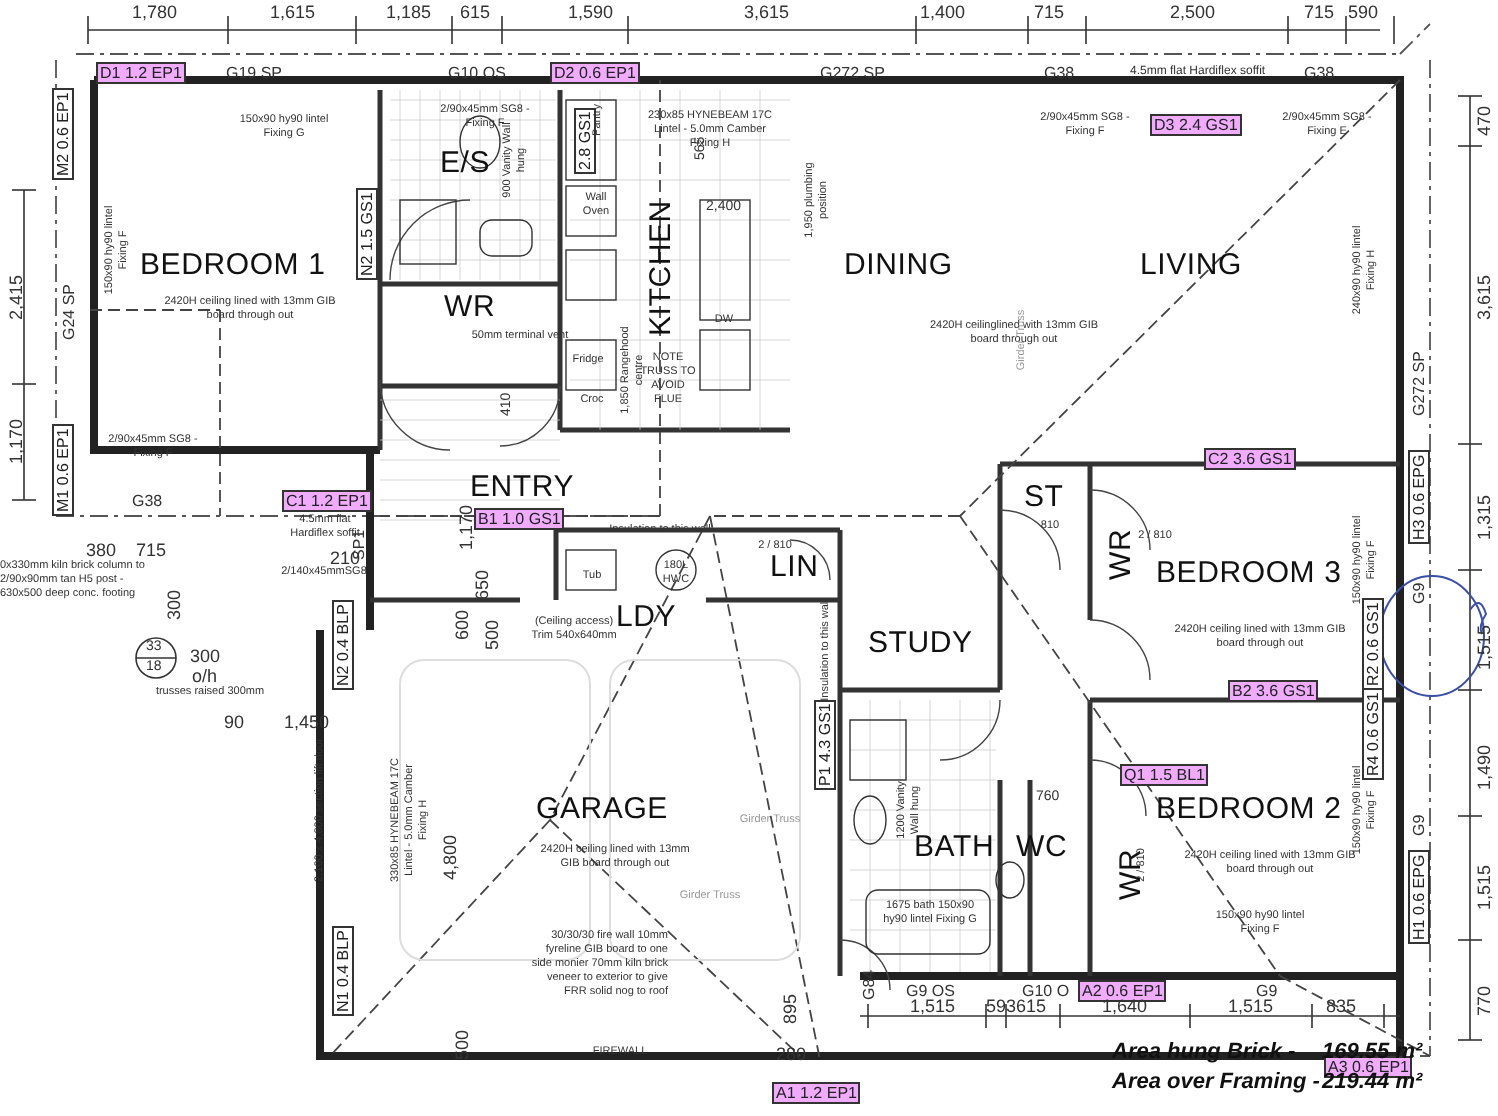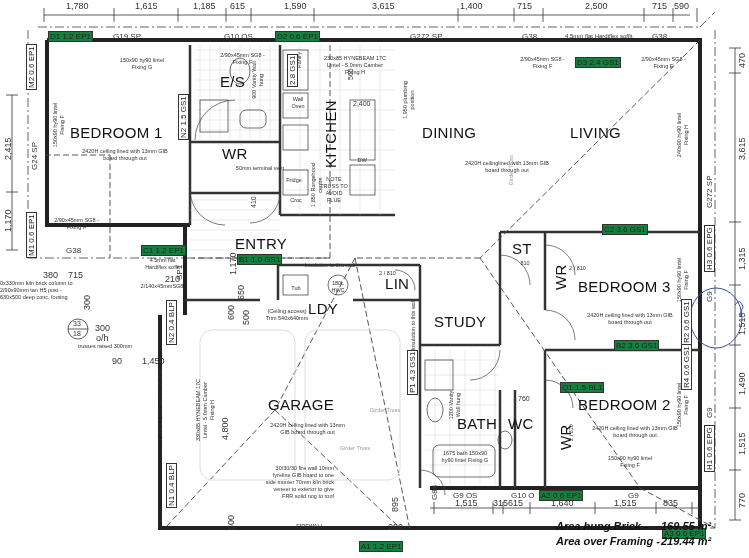--- a/index.html
+++ b/index.html
@@ -2,21 +2,21 @@
 <html><head>
 <meta charset="utf-8">
 <style>
   html,body{margin:0;padding:0;background:#fff;}
   body{width:749px;height:558px;position:relative;overflow:hidden;font-family:"Liberation Sans",sans-serif;color:#222;}
   .plan{position:absolute;left:0;top:0;width:749px;height:558px;}
   .abs{position:absolute;white-space:nowrap;}
   .dim{font-size:9px;color:#333;}
   .room{font-size:15px;color:#111;letter-spacing:0.3px;}
   .note{font-size:5.5px;color:#333;text-align:center;line-height:7px;white-space:normal;}
-  .tag{font-size:8px;border:1px solid #333;padding:0 1px;background:#15803d;line-height:9px;color:#222;}
+  .tag{font-size:8px;border:1px solid #333;padding:0 1px;background:#f0abfc;line-height:9px;color:#222;}
   .vtag{font-size:8px;border:1px solid #333;padding:0 1px;background:#fff;line-height:9px;color:#222;transform:rotate(-90deg);transform-origin:left top;}
   .win{font-size:8px;color:#333;}
   .vert{transform:rotate(-90deg);transform-origin:left top;}
   .area{font-size:11px;font-weight:bold;font-style:italic;color:#111;}
 </style>
 </head>
 <body>
 
 <svg class="plan" viewBox="0 0 749 558" xmlns="http://www.w3.org/2000/svg">
 
@@ -244,32 +244,32 @@
 <div class="abs room" style="left:578px;top:396px;">BEDROOM 2</div>
 
 <div class="abs tag" style="left:141px;top:245px;">C1 1.2 EP1</div>
 <div class="abs tag" style="left:602px;top:224px;">C2 3.6 GS1</div>
 <div class="abs tag" style="left:614px;top:340px;">B2 3.6 GS1</div>
 <div class="abs tag" style="left:560px;top:382px;">Q1 1.5 BL1</div>
 <div class="abs vtag" style="left:166px;top:345px;">N2 0.4 BLP</div>
 <div class="abs vtag" style="left:166px;top:508px;">N1 0.4 BLP</div>
 <div class="abs vtag" style="left:287px;top:87px;">2.8 GS1</div>
 
-<div class="abs tag" style="left:359px;top:541px;text-align:center;">A1 1.2 EP1</div>
+<div class="abs tag" style="left:386px;top:541px;text-align:center;">A1 1.2 EP1</div>
 <div class="abs win" style="left:453px;top:491px;">G9 OS</div>
 <div class="abs win" style="left:511px;top:491px;">G10 O</div>
 <div class="abs tag" style="left:539px;top:490px;">A2 0.6 EP1</div>
 <div class="abs win" style="left:628px;top:491px;">G9</div>
 <div class="abs tag" style="left:662px;top:490px;margin-top:38px;">A3 0.6 EP1</div>
 <div class="abs win" style="left:66px;top:246px;">G38</div>
 <div class="abs win vert" style="left:175px;top:280px;">SP1</div>
 <div class="abs win vert" style="left:430px;top:500px;">G84</div>
 
 <div class="abs dim" style="left:455px;top:498px;">1,515</div>
-<div class="abs dim" style="left:493px;top:498px;">315</div>
+<div class="abs dim" style="left:493px;top:498px;">593</div>
 <div class="abs dim" style="left:508px;top:498px;">615</div>
 <div class="abs dim" style="left:551px;top:498px;">1,640</div>
 <div class="abs dim" style="left:614px;top:498px;">1,515</div>
 <div class="abs dim" style="left:663px;top:498px;">835</div>
 
 <div class="abs note" style="left:80px;top:148px;width:90px;">2420H ceiling lined with 13mm GIB board through out</div>
 <div class="abs note" style="left:462px;top:160px;width:90px;">2420H ceilinglined with 13mm GIB board through out</div>
 <div class="abs note" style="left:585px;top:312px;width:90px;">2420H ceiling lined with 13mm GIB board through out</div>
 <div class="abs note" style="left:590px;top:425px;width:90px;">2420H ceiling lined with 13mm GIB board through out</div>
 <div class="abs note" style="left:265px;top:422px;width:85px;">2420H ceiling lined with 13mm GIB board through out</div>

